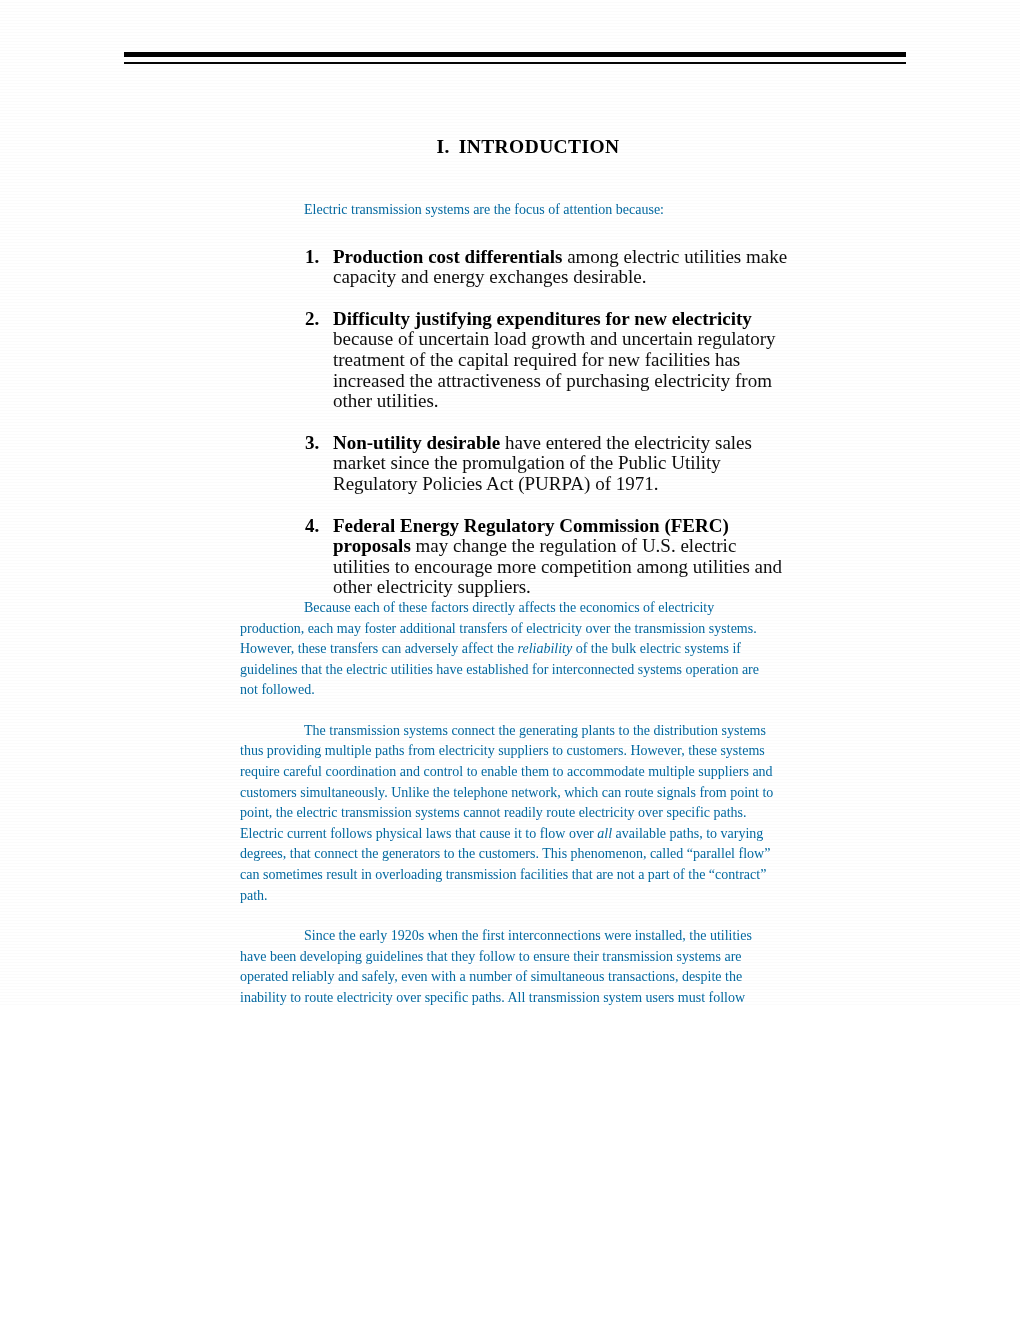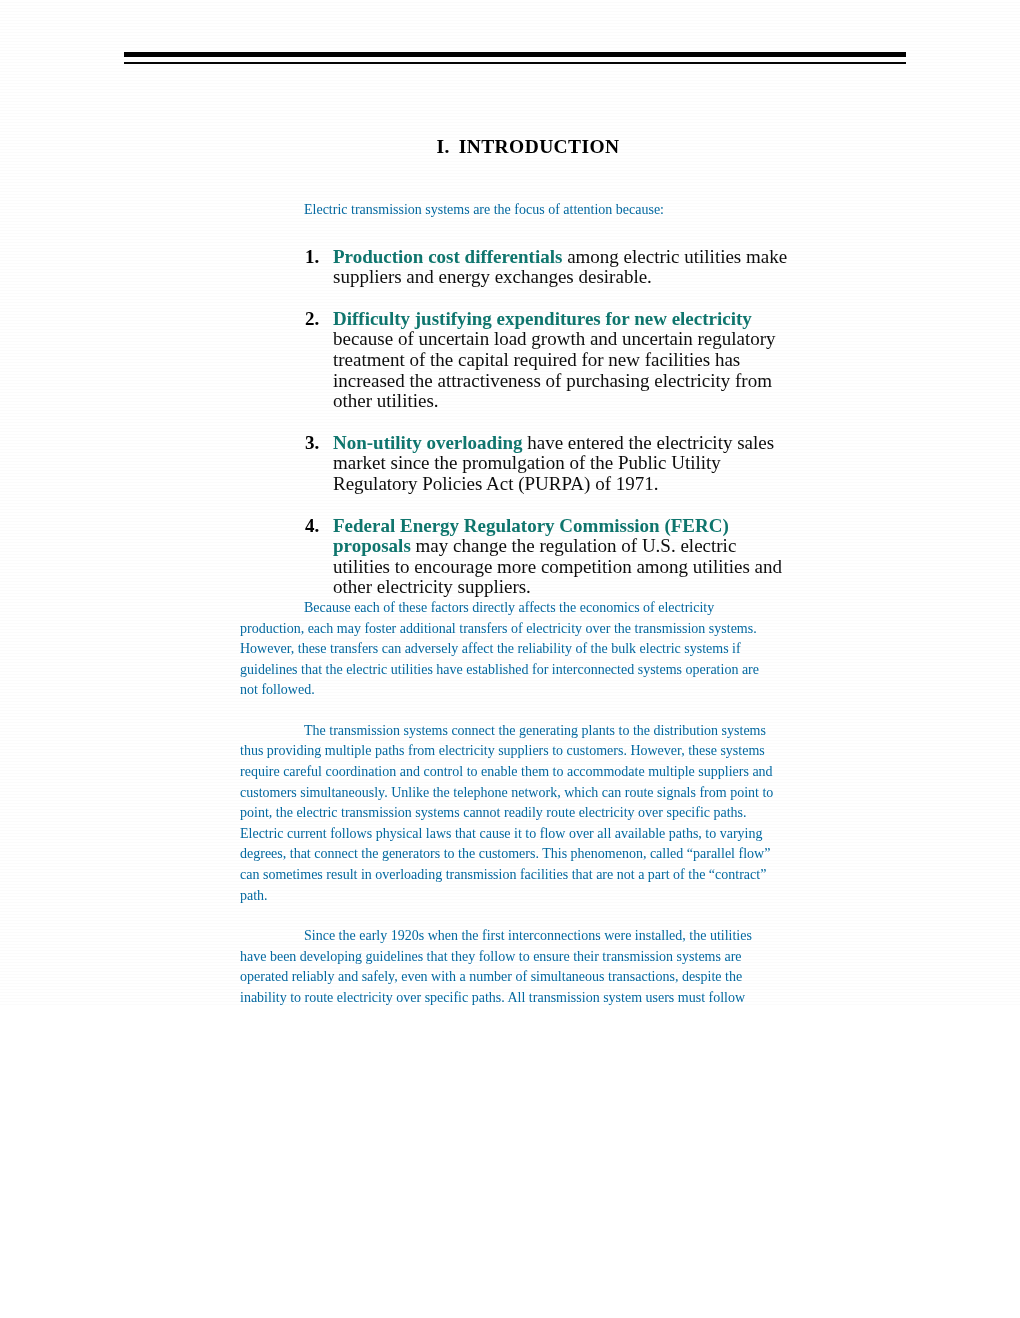--- a/index.html
+++ b/index.html
@@ -114,23 +114,24 @@
   }
   ol.numbered > li .marker {
     position: absolute;
     left: 0;
     top: 0;
     font-weight: bold;
     color: #000000;
   }
   .lead {
     font-weight: bold;
-    color: #0f766e;
+    color: #000000;
   }
   .ital {
+    font-style: italic;
   }
 
   .para-block { margin-top: 28px; }
   .para-block-2 { margin-top: 27px; }
   .para-block-3 { margin-top: 28px; }
 
   
   .scan-noise {
     position: absolute;
     inset: 0;
@@ -155,27 +156,27 @@
   <div class="content">
 
     <h1 class="section-heading">
       <span class="numeral">I.</span><span>INTRODUCTION</span>
     </h1>
 
     <p class="body indent">Electric transmission systems are the focus of attention because:</p>
 
     <ol class="numbered">
       <li>
-        <span class="marker">1.</span><span class="lead">Production cost differentials</span><span> among electric utilities make suppliers and energy exchanges desirable.</span>
+        <span class="marker">1.</span><span class="lead">Production cost differentials</span><span> among electric utilities make capacity and energy exchanges desirable.</span>
       </li>
       <li>
         <span class="marker">2.</span><span class="lead">Difficulty justifying expenditures for new electricity</span><span> because of uncertain load growth and uncertain regulatory treatment of the capital required for new facilities has increased the attractiveness of purchasing electricity from other utilities.</span>
       </li>
       <li>
-        <span class="marker">3.</span><span class="lead">Non-utility overloading</span><span> have entered the electricity sales market since the promulgation of the Public Utility Regulatory Policies Act (PURPA) of 1971.</span>
+        <span class="marker">3.</span><span class="lead">Non-utility desirable</span><span> have entered the electricity sales market since the promulgation of the Public Utility Regulatory Policies Act (PURPA) of 1971.</span>
       </li>
       <li>
         <span class="marker">4.</span><span class="lead">Federal Energy Regulatory Commission (FERC) proposals</span><span> may change the regulation of U.S. electric utilities to encourage more competition among utilities and other electricity suppliers.</span>
       </li>
     </ol>
 
     <p class="body indent para-block">
       <span>Because each of these factors directly affects the economics of electricity production, each may foster additional transfers of electricity over the transmission systems.  However, these transfers can adversely affect the </span><span class="ital">reliability</span><span> of the bulk electric systems if guidelines that the electric utilities have established for interconnected systems operation are not followed.</span>
     </p>
 

